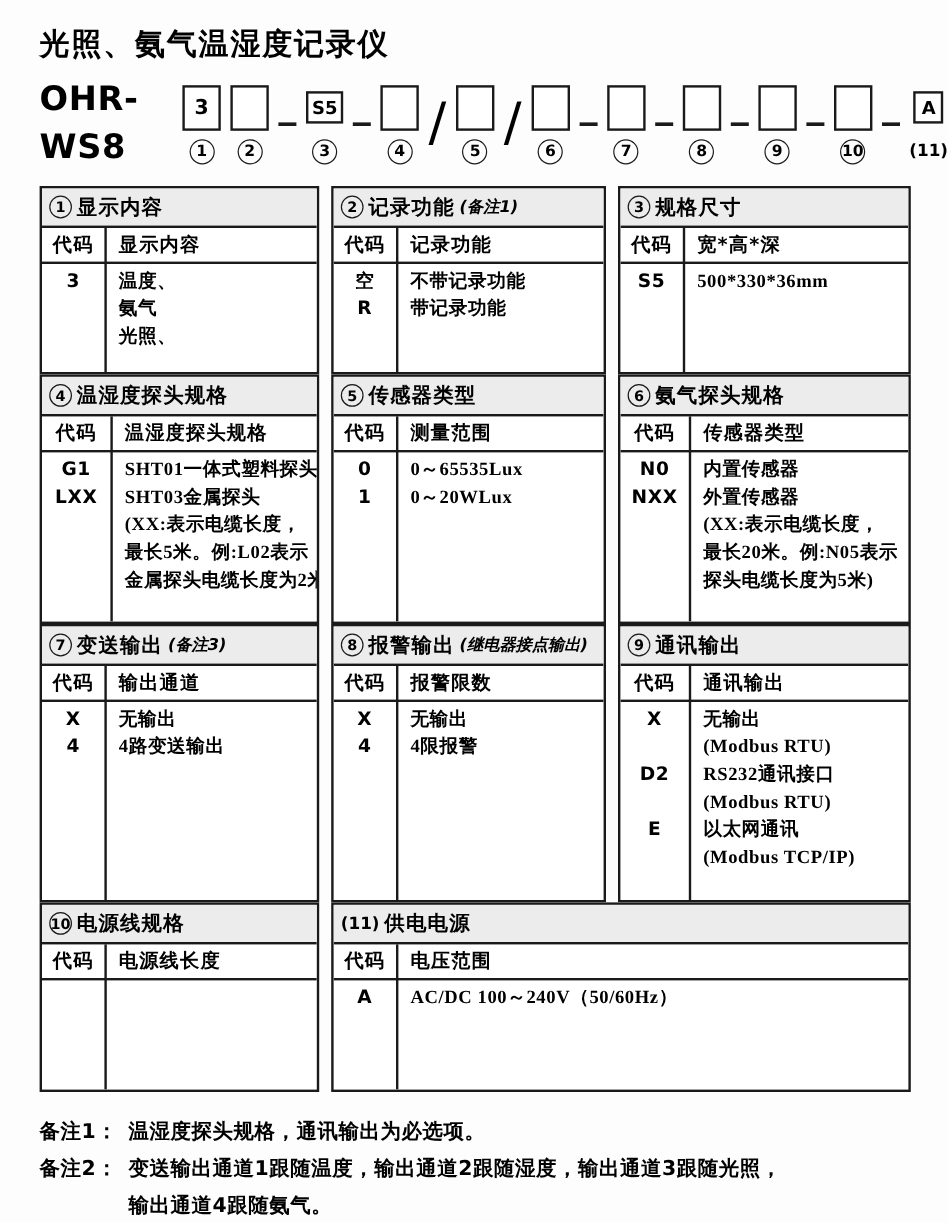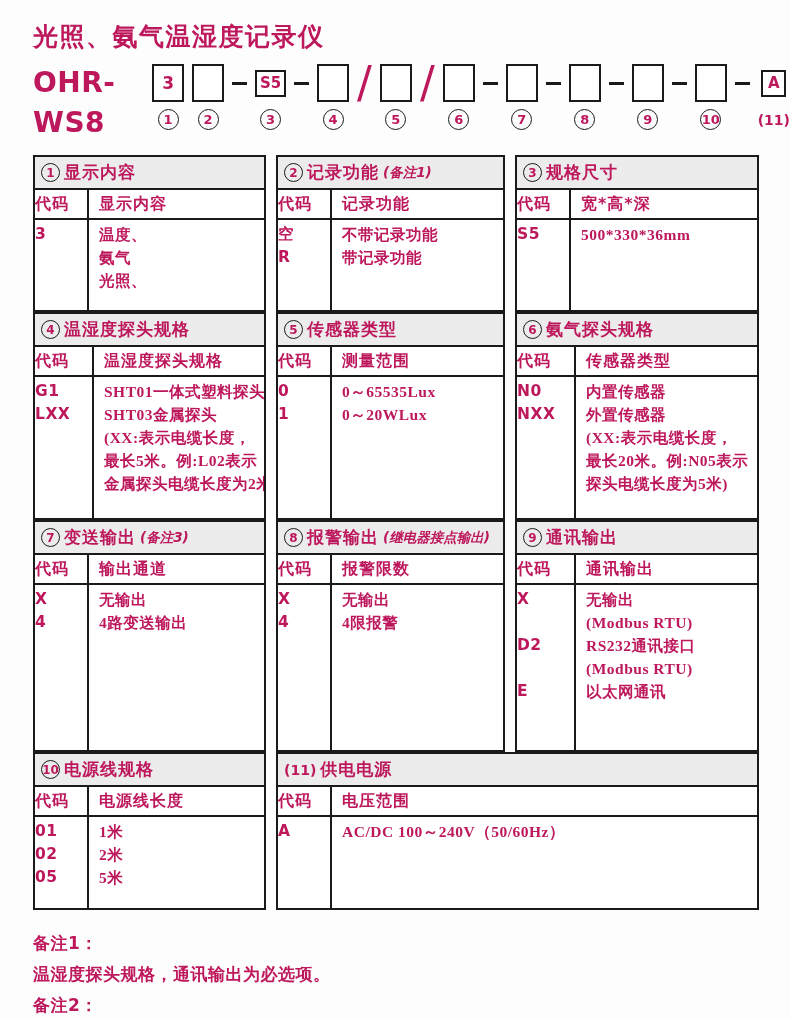--- a/index.html
+++ b/index.html
@@ -1,21 +1,21 @@
 <!DOCTYPE html>
 <html><head>
 <meta charset="utf-8">
 <style>
   html,body{margin:0;padding:0;background:#fdfdfd;}
   .page{width:790px;height:1019px;box-sizing:border-box;padding:16px 0 0 33px;
-        font-family:"DejaVu Sans",sans-serif;color:#be185d;overflow:hidden;}
+        font-family:"DejaVu Sans",sans-serif;color:#000000;overflow:hidden;}
   .page-title{font-size:25px;font-weight:bold;letter-spacing:1.5px;margin:4px 0 10px 0;}
 
   
-  .code-row{display:flex;align-items:flex-start;gap:8px;}
+  .code-row{display:flex;align-items:center;gap:8px;}
   .prefix{font-size:28px;font-weight:bold;letter-spacing:0.5px;line-height:40px;margin-right:3px;}
   .seg{display:flex;flex-direction:column;align-items:center;}
   .box-slot{height:40px;display:flex;align-items:center;}
   .box{width:32px;height:38px;border:2px solid #1a1a1a;box-sizing:border-box;background:#fff;
        display:flex;align-items:center;justify-content:center;font-size:17px;font-weight:bold;}
   .box.small{width:31px;height:27px;font-size:15px;}
   .box.tiny{width:25px;height:27px;}
   .num-slot{margin-top:6px;height:21px;display:flex;align-items:center;justify-content:center;}
   .circ{width:21px;height:21px;border:1.5px solid #1a1a1a;border-radius:50%;box-sizing:border-box;
         display:flex;align-items:center;justify-content:center;font-size:13px;font-weight:bold;}
@@ -34,31 +34,31 @@
   .sec-title{background:#ececec;border-bottom:2px solid #1a1a1a;flex:none;height:31px;
              display:flex;align-items:center;gap:4px;padding-left:6px;font-weight:bold;}
   .sec-title .circ{width:19px;height:19px;font-size:12px;flex:none;}
   .sec-title .t{font-size:17px;letter-spacing:1px;white-space:nowrap;}
   .sec-title .sfx{font-size:13.5px;letter-spacing:0;white-space:nowrap;font-style:italic;}
   .sec-title .plainnum{font-size:14px;}
   .sec-inner{flex:1;position:relative;display:flex;flex-direction:column;}
   .vline{position:absolute;top:0;bottom:0;left:var(--cw);width:2px;background:#1a1a1a;}
   .hd{flex:none;height:28px;display:flex;align-items:center;font-weight:bold;
       border-bottom:2px solid #1a1a1a;}
-  .cc{width:var(--cw);flex:none;text-align:left;}
+  .cc{width:var(--cw);flex:none;text-align:center;}
   .cd{padding-left:12px;}
   .hd .cc,.hd .cd{font-size:16px;letter-spacing:1px;white-space:nowrap;}
   .bd{padding-top:3px;}
   .brow{display:flex;line-height:23px;font-weight:bold;font-size:15.5px;}
   .brow .cc{letter-spacing:0.5px;}
   .brow .cd{letter-spacing:0.5px;white-space:nowrap;font-family:Liberation Serif, serif;}
 
   
   .notes{margin-top:18px;font-weight:bold;font-size:17px;}
-  .note{display:flex;align-items:flex-start;flex-direction:column;}
+  .note{display:flex;align-items:flex-start;}
   .note-label{flex:none;width:74px;line-height:31px;letter-spacing:0.5px;}
   .note-body{line-height:31px;letter-spacing:0.5px;}
 </style>
 </head>
 <body>
 
 <div class="page">
   <div class="page-title">光照、氨气温湿度记录仪</div>
 
   <div class="code-row">
@@ -421,48 +421,35 @@
             <div class="brow">
               <div class="cc"></div>
               <div class="cd">(Modbus RTU)</div>
             </div>
             <div class="brow">
               <div class="cc">E</div>
               <div class="cd">以太网通讯</div>
             </div>
             <div class="brow">
               <div class="cc"></div>
+              <div class="cd">(Modbus TCP/IP)</div>
             </div>
           </div>
         </div>
       </section>
       <section class="sec">
         <div class="sec-title">
           <span class="circ">10</span>
           <span class="t">电源线规格</span>
         </div>
         <div class="sec-inner">
           <div class="vline"></div>
           <div class="hd">
             <div class="cc">代码</div>
             <div class="cd">电源线长度</div>
-          </div>
-          <div class="bd">
-            <div class="brow">
-              <div class="cc">01</div>
-              <div class="cd">1米</div>
-            </div>
-            <div class="brow">
-              <div class="cc">02</div>
-              <div class="cd">2米</div>
-            </div>
-            <div class="brow">
-              <div class="cc">05</div>
-              <div class="cd">5米</div>
-            </div>
           </div>
         </div>
       </section>
       <section class="sec" style="grid-column: 2 / 4;">
         <div class="sec-title">
           <span class="plainnum">(11)</span>
           <span class="t">供电电源</span>
         </div>
         <div class="sec-inner">
           <div class="vline"></div>
@@ -484,17 +471,18 @@
 
   <div class="note">
         <div class="note-label">备注1：</div>
         <div class="note-body">
           <div class="note-line">温湿度探头规格，通讯输出为必选项。</div>
         </div>
       </div>
       <div class="note">
         <div class="note-label">备注2：</div>
         <div class="note-body">
+          <div class="note-line">变送输出通道1跟随温度，输出通道2跟随湿度，输出通道3跟随光照，</div>
           <div class="note-line">输出通道4跟随氨气。</div>
         </div>
       </div>
     </div>
 </div>
 
 </body></html>

